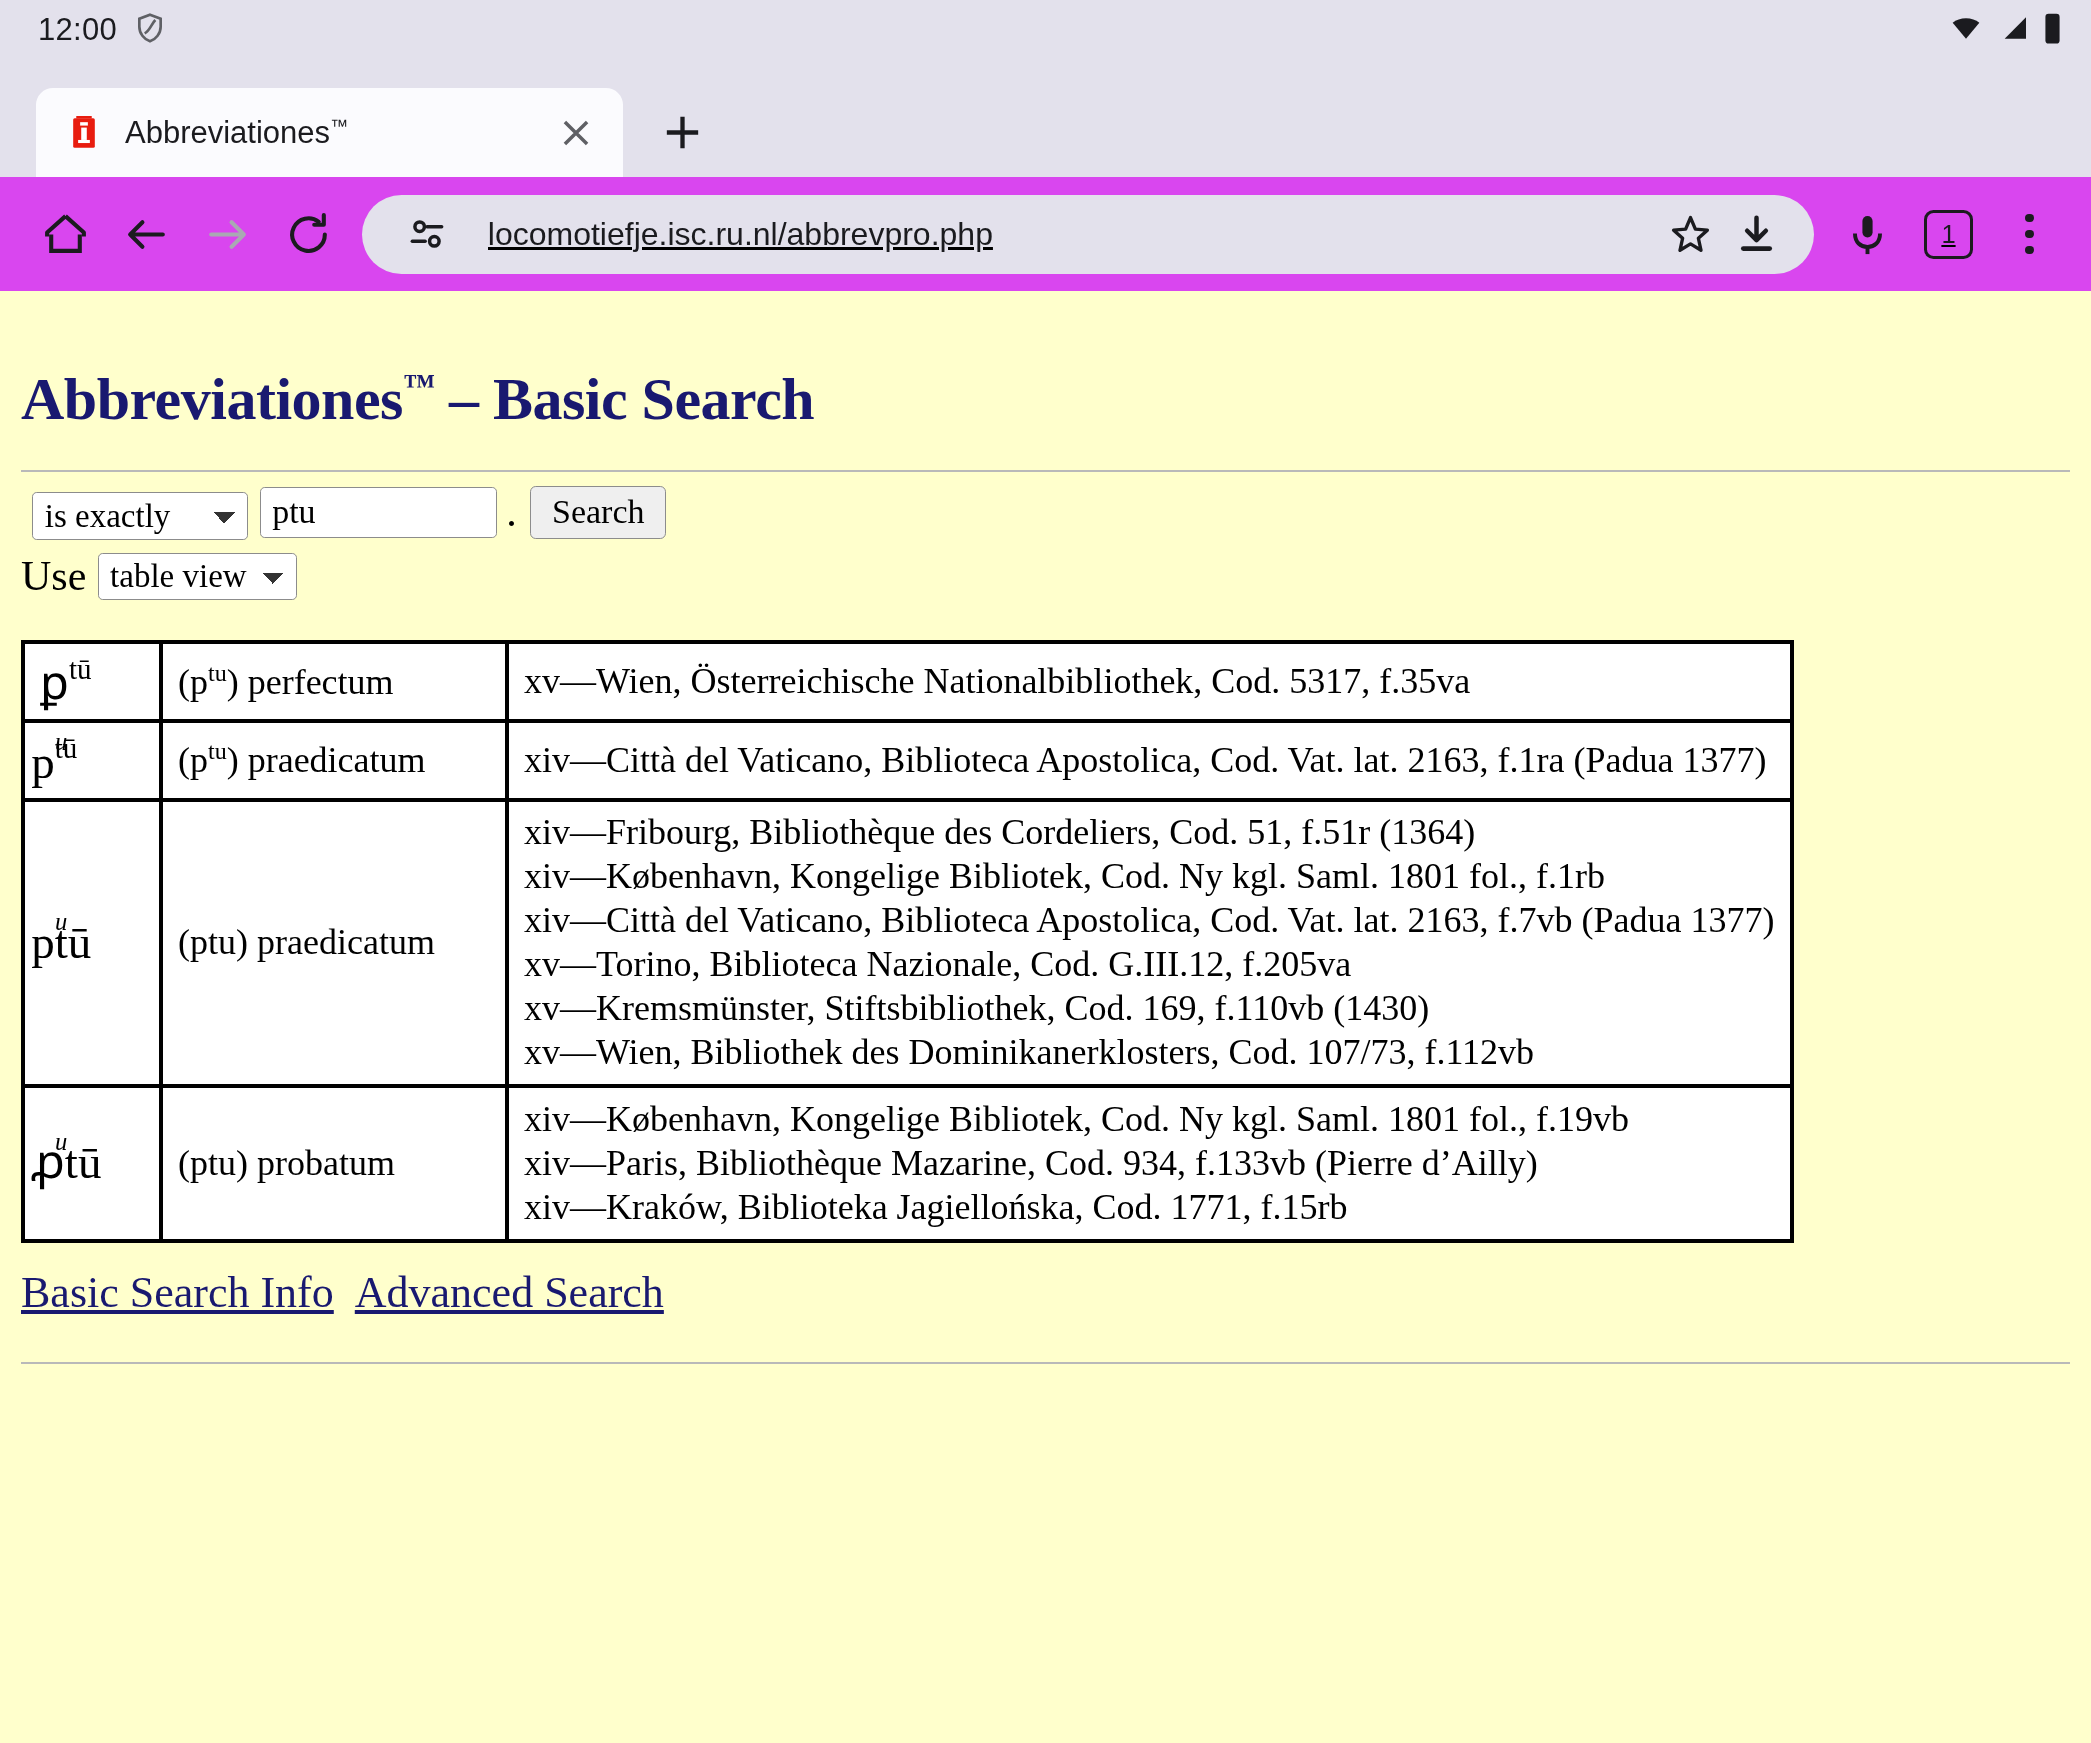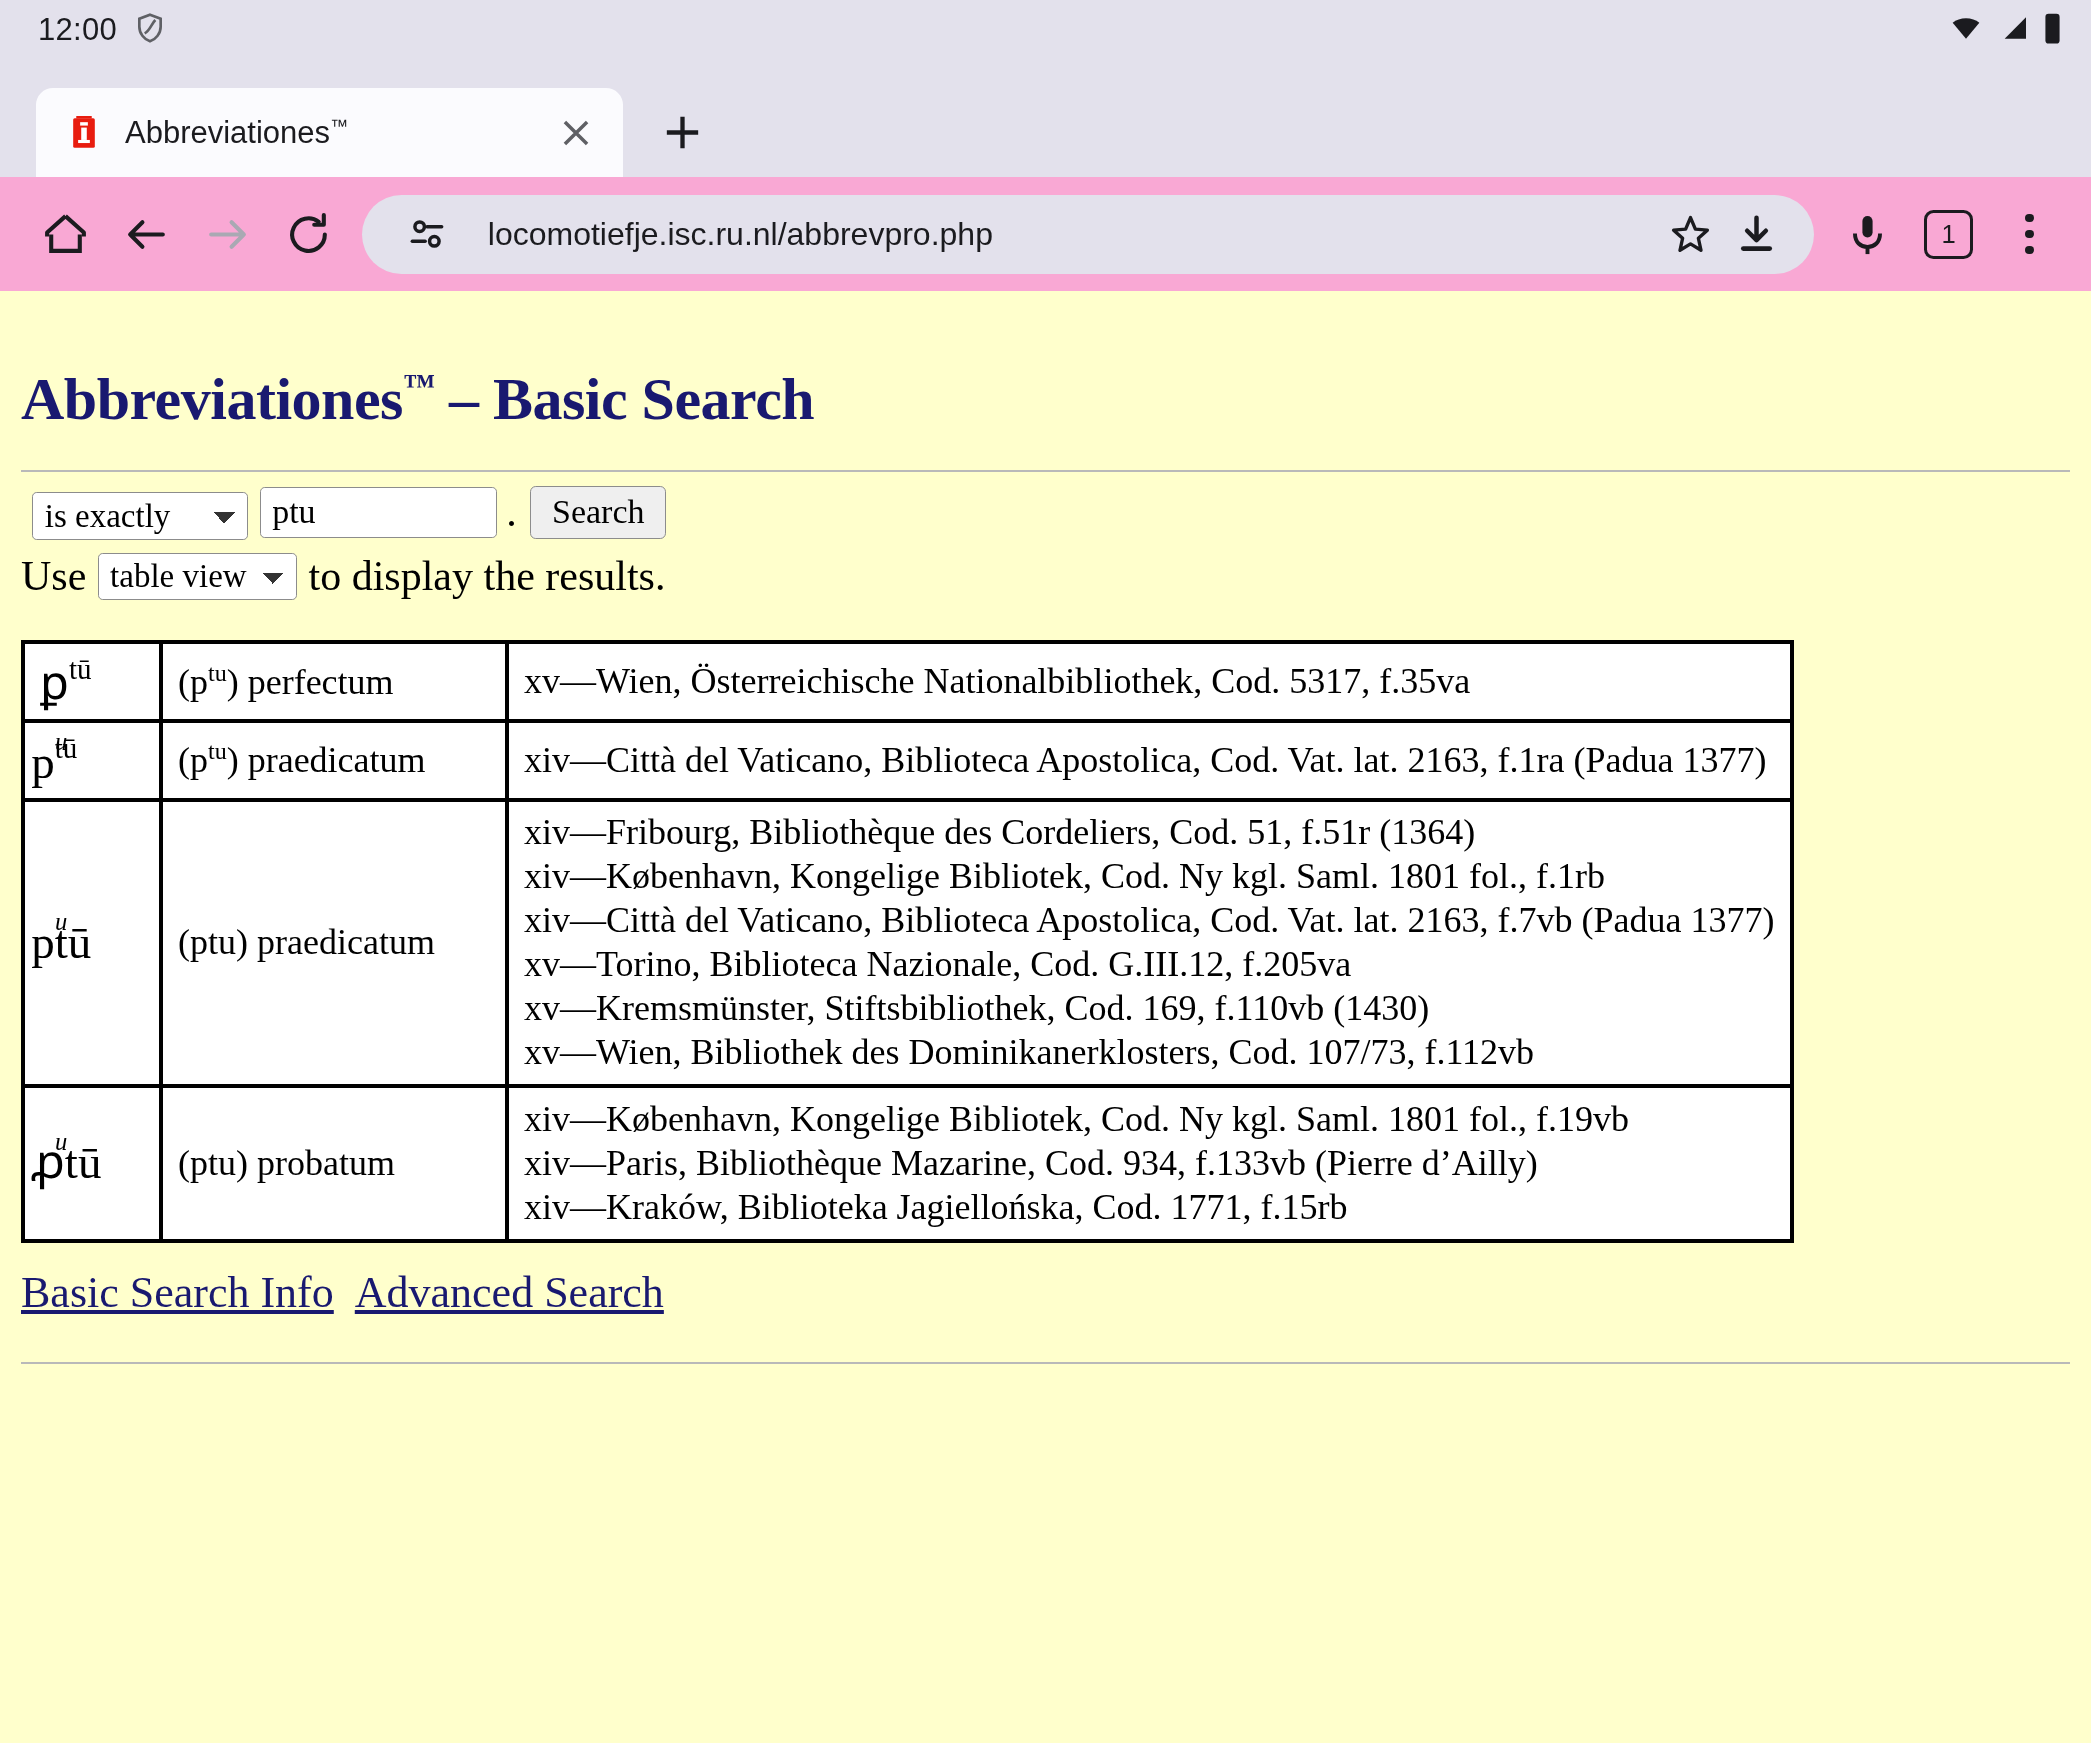--- a/index.html
+++ b/index.html
@@ -93,26 +93,27 @@
     height: 89px;
     display: flex;
     align-items: center;
     justify-content: center;
     margin-left: 17px;
   }
 
   
   .toolbar {
     height: 114px;
-    background: #f9a8d4;
+    background: #d946ef;
     display: flex;
     align-items: center;
     padding: 0 21px 0 24.6px;
     box-sizing: border-box;
     gap: 0;
+    text-decoration: underline;
   }
   .tb-btn {
     width: 81px;
     height: 81px;
     display: flex;
     align-items: center;
     justify-content: center;
     flex: 0 0 81px;
   }
   .omnibox {
@@ -457,21 +458,20 @@
     <input class="ui-text" type="text" value="ptu" style="">
     <span>.</span>
     <button class="ui-btn">Search</button>
   </div>
 
   <div class="form-line third">
     <span>Use</span>
     <select class="ui">
       <option>table view</option>
     </select>
-    <span>to display the results.</span>
   </div>
 
   <table class="results">
     <tbody>
 
       <tr>
         <td class="col-glyph">
           <span class="glyph"><span>ꝑ</span><sup>tū</sup></span>
         </td>
         <td class="col-expand expansion">

